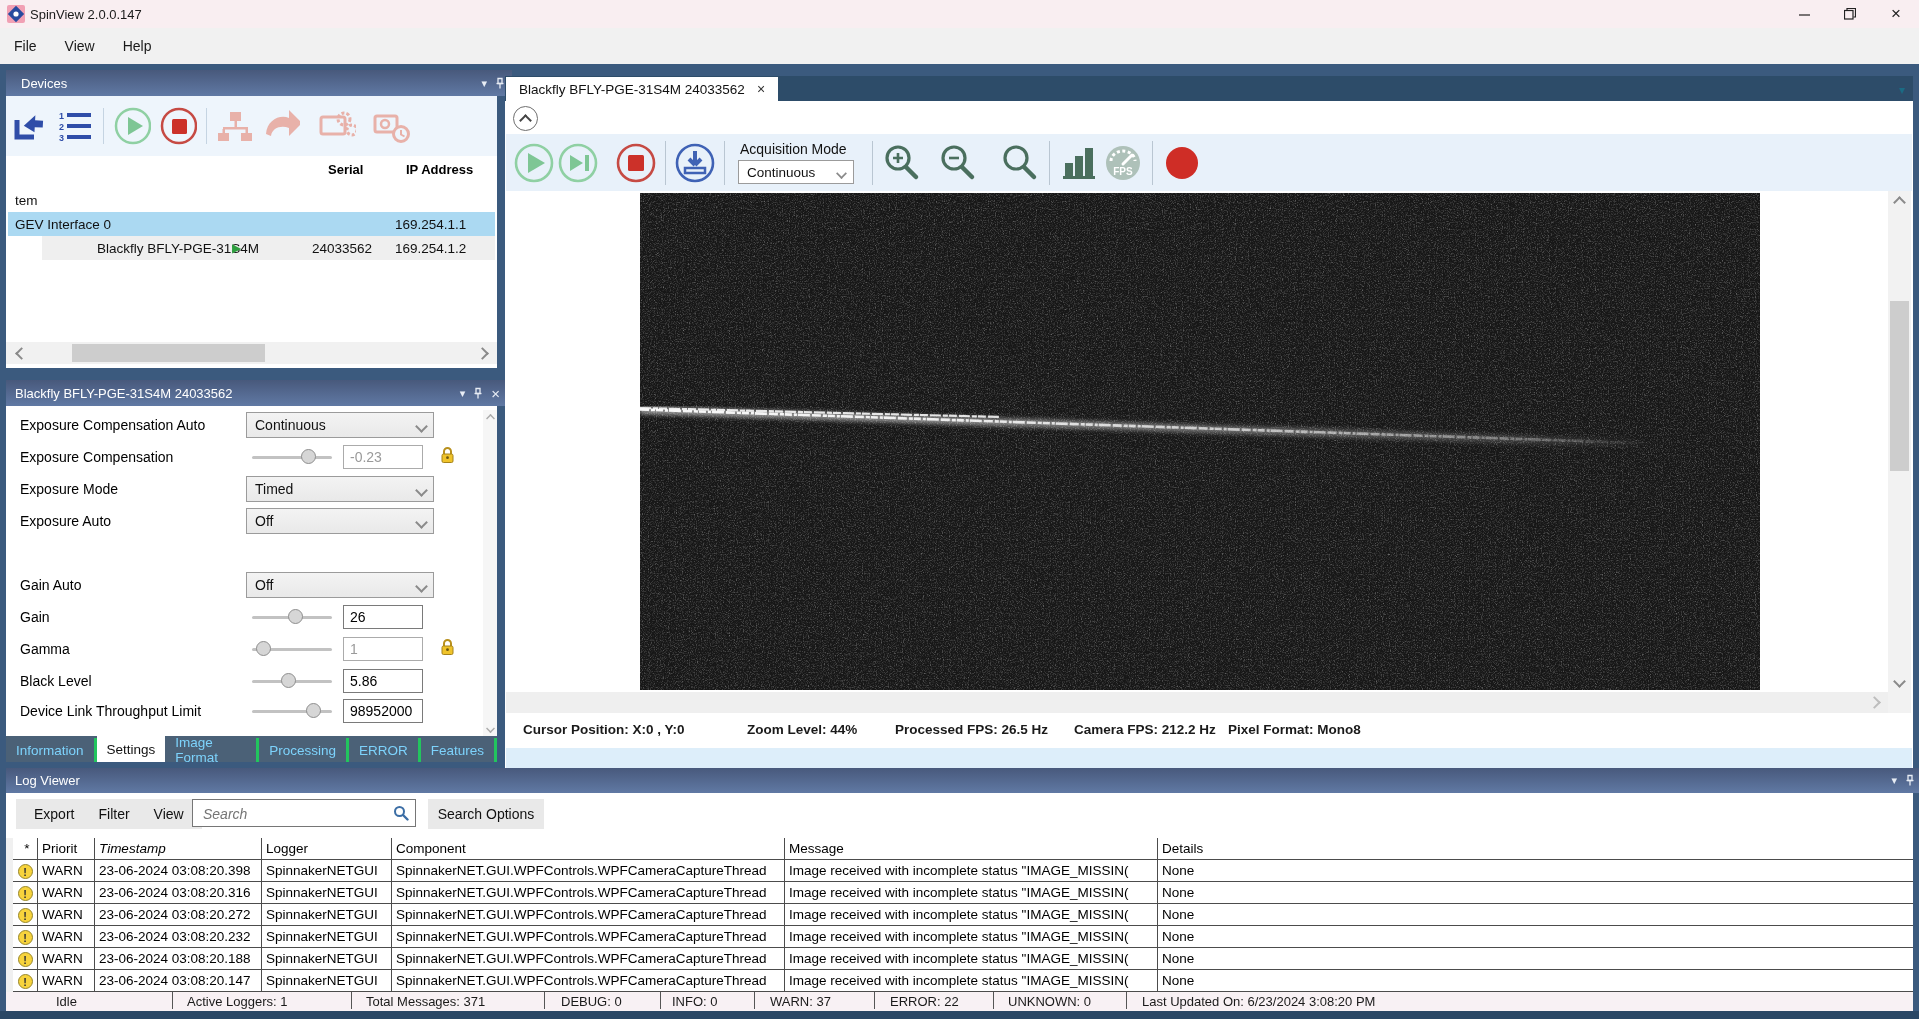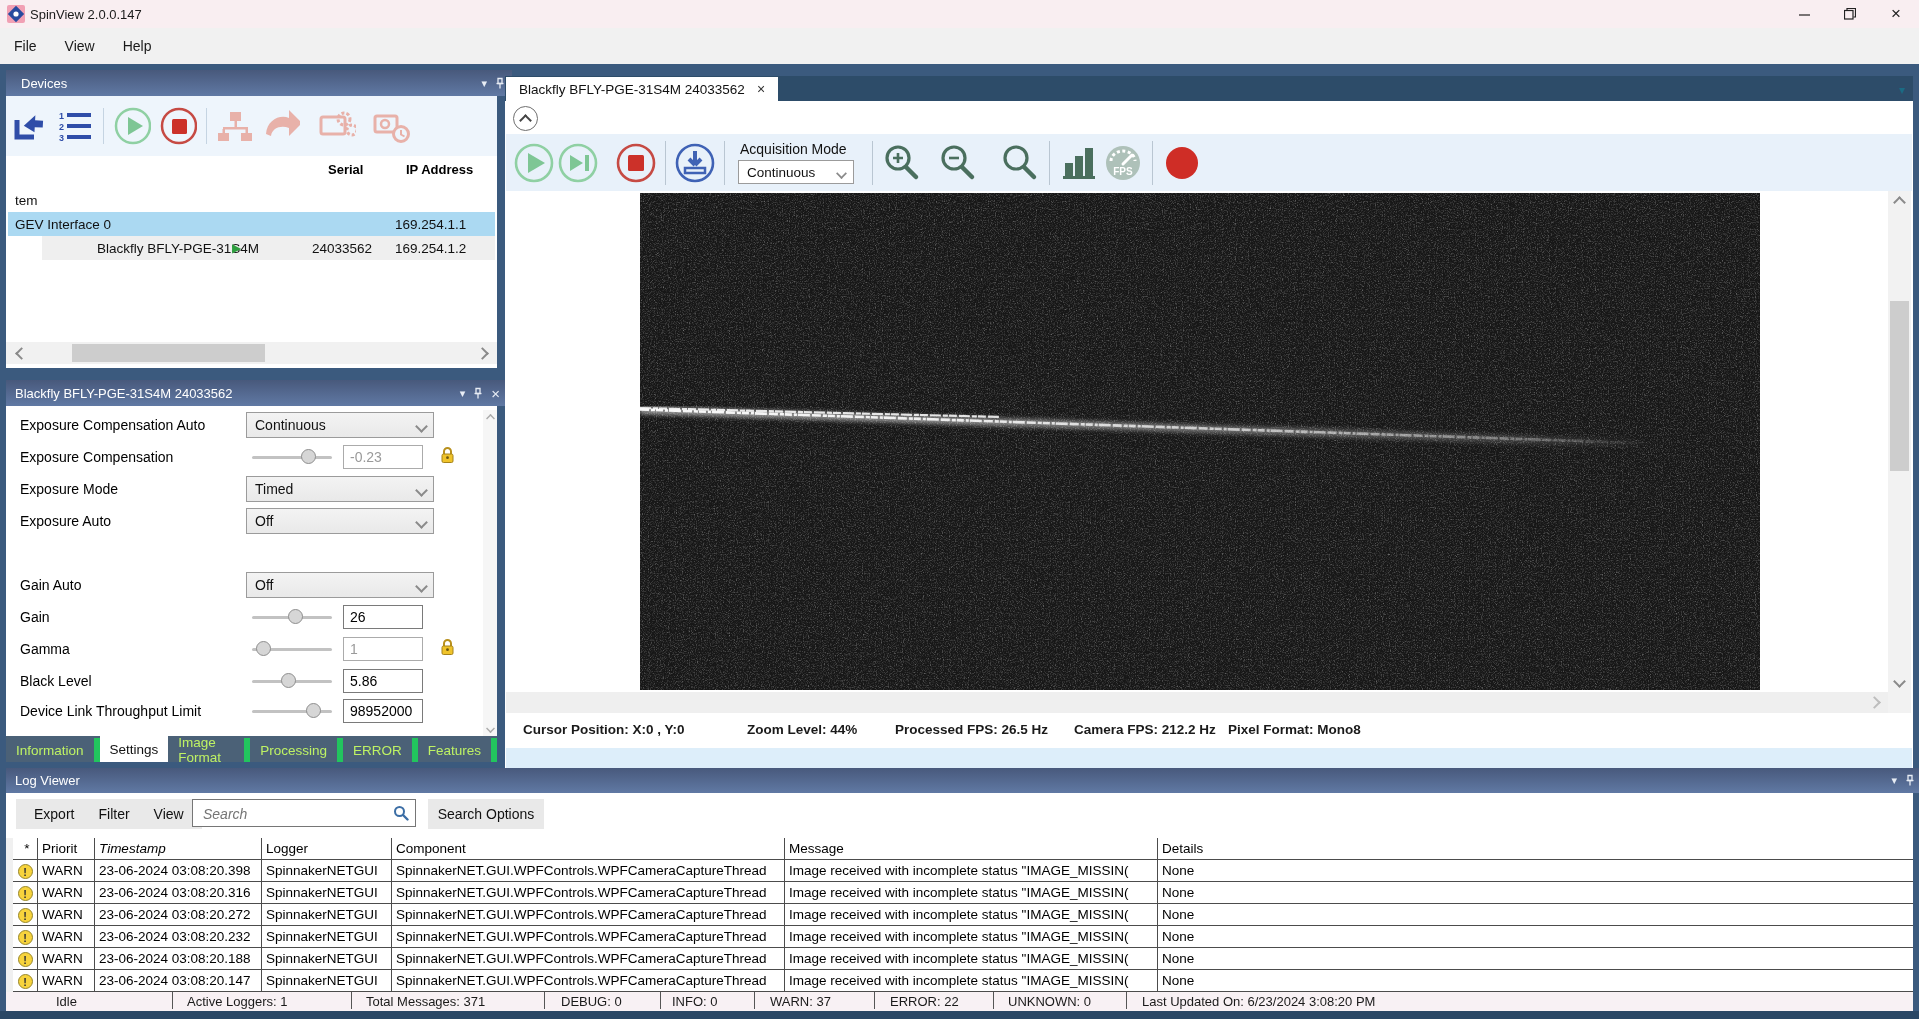--- a/index.html
+++ b/index.html
@@ -48,21 +48,21 @@
     border:1px solid #9b9b9b;display:flex;align-items:center;padding-left:8px;font-size:14px;box-sizing:border-box;}
   .combo .carr{position:absolute;right:7px;top:9px;}
   .slider{position:absolute;left:246px;width:80px;height:16px;}
   .strack{position:absolute;left:0;right:0;top:7px;height:3px;background:#c2c2c2;border-radius:2px;}
   .sthumb{position:absolute;top:0;width:15px;height:15px;border-radius:50%;background:#d6d6d6;border:1px solid #8e8e8e;margin-left:-8px;box-sizing:border-box;}
   .sval{position:absolute;left:337px;width:80px;height:24px;border:1px solid #7a7a7a;font-size:14px;
     font-family:"Liberation Sans",sans-serif;padding:0 0 0 6px;box-sizing:border-box;background:#fff;color:#000;}
   .sval.dis{color:#9a9a9a;border-color:#ababab;}
   .lockwrap{position:absolute;left:434px;top:4px;}
   .tabstrip{position:absolute;left:0;top:356px;width:491px;height:26px;background:#4b6177;display:flex;align-items:flex-end;}
-  .tab{height:24px;display:flex;align-items:center;padding:0 10px;color:#bef264;font-size:13.5px;border-right:6px solid #22c55e;}
+  .tab{height:24px;display:flex;align-items:center;padding:0 10px;color:#7dd3fc;font-size:13.5px;border-right:3px solid #22c55e;}
   .tab.active{background:#fff;color:#111;height:26px;border-right:none;}
   
   .stream-tabbar{left:505px;top:76px;width:1408px;height:25px;background:#2d4c69;}
   .stream-tab{position:absolute;left:1px;top:1px;width:272px;height:24px;background:#fff;display:flex;align-items:center;padding-left:13px;box-sizing:border-box;font-size:13.5px;}
   .stream-body{left:505px;top:101px;width:1408px;height:667px;background:#fff;}
   .collapse-btn{position:absolute;left:8px;top:5px;width:25px;height:25px;border:1.5px solid #6f6f6f;border-radius:50%;
     display:flex;align-items:center;justify-content:center;box-sizing:border-box;background:#fff;}
   .main-toolbar{position:absolute;left:1px;top:33px;width:1406px;height:57px;background:#e8f1fa;display:flex;align-items:center;}
   .mtb-btn{width:44px;height:44px;display:flex;align-items:center;justify-content:center;}
   .mtb-sep{width:1px;height:44px;background:#b9c6d2;margin:0 7px;}

